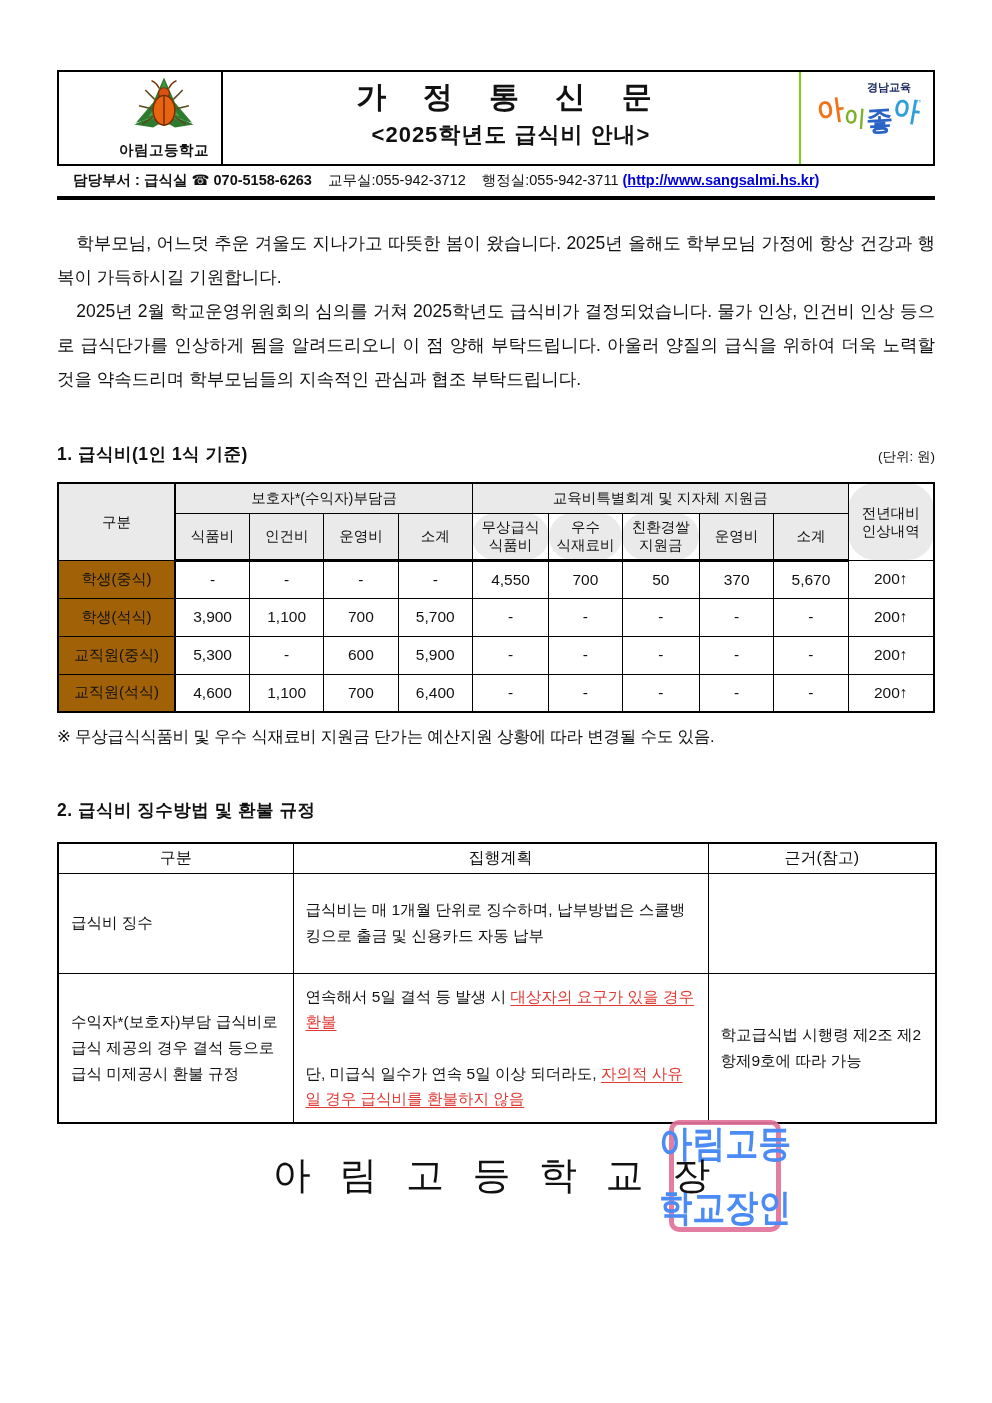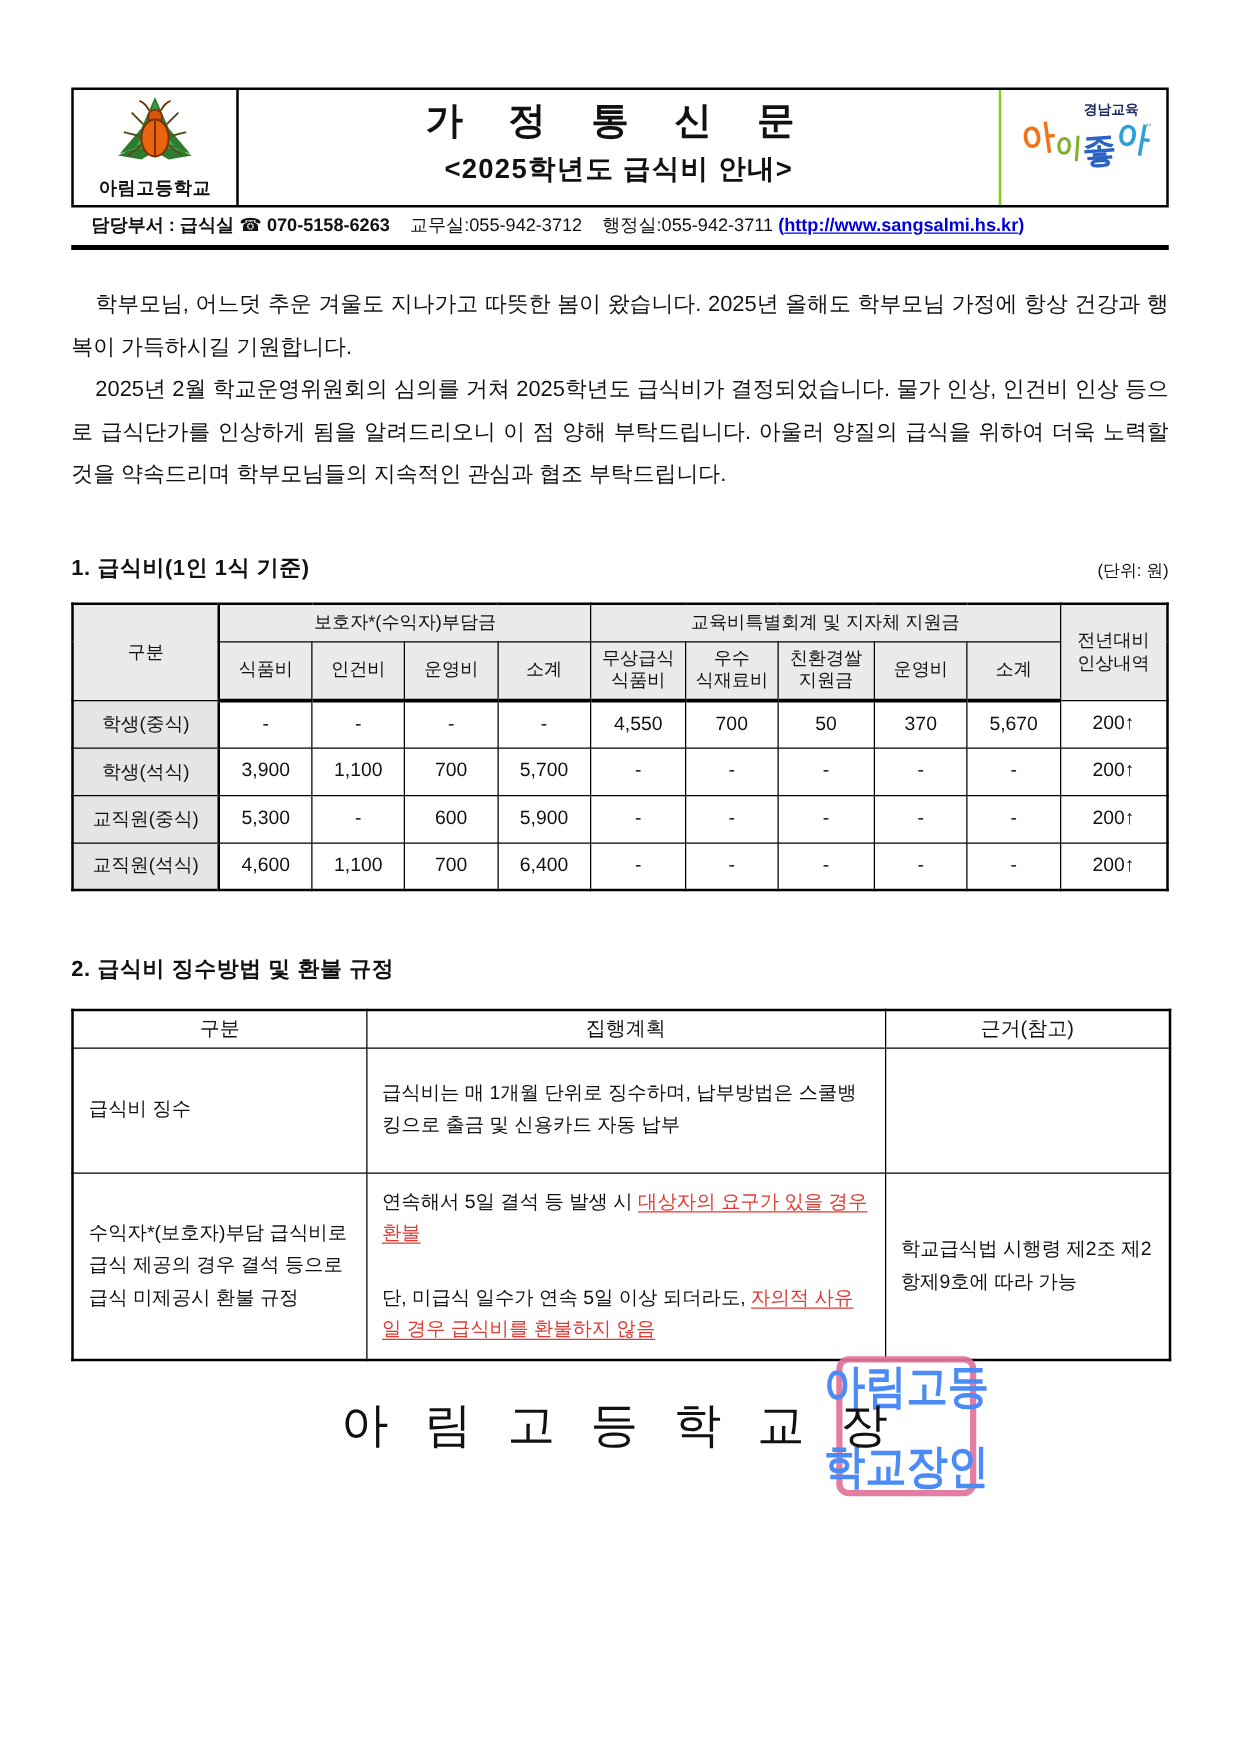--- a/index.html
+++ b/index.html
@@ -7,23 +7,24 @@
   body {
     width:992px; height:1403px;
     font-family:"Liberation Sans","DejaVu Sans",sans-serif;
     color:#111; position:relative; overflow:hidden;
   }
   .page { padding:70px 57px 0 57px; }
 
   
   .head-box { border:2px solid #000; display:flex; height:96px; }
   .head-left {
-    width:132px; border-right:2px solid #000; position:relative;
+    width:116px; border-right:2px solid #000; position:relative;
     display:flex; flex-direction:column; align-items:center; justify-content:flex-start;
     padding-top:4px;
+    margin-left:48px;
   }
   .school-name { font-size:14.5px; font-weight:bold; letter-spacing:.5px; margin-top:1px; white-space:nowrap; }
   .head-center { flex:1; text-align:center; padding-top:7px; }
   .doc-title { font-size:30px; font-weight:bold; letter-spacing:14px; line-height:1.2; }
   .doc-subtitle { font-size:22px; font-weight:bold; letter-spacing:1px; margin-top:5px; }
   .head-right { width:134px; border-left:2px solid #84cc16; position:relative; overflow:hidden; }
 
   
   .brand { position:absolute; top:8px; left:6px; width:122px; }
   .brand-top { display:block; text-align:right; padding-right:18px; font-size:11px; font-weight:bold; color:#1b2a60; }
@@ -53,25 +54,25 @@
   .sec-head { display:flex; align-items:flex-end; justify-content:space-between; }
   .sec-title { font-size:17.5px; font-weight:bold; letter-spacing:.5px; }
   .unit-note { font-size:13.5px; }
   .sec1-head { margin-top:46px;align-items:flex-end; }
   .sec2-head { margin-top:50px; }
 
   
   .t1 { width:100%; border-collapse:collapse; table-layout:fixed; border:2px solid #000; margin-top:16px; }
   .t1 th, .t1 td { border:1px solid #000; text-align:center; vertical-align:middle; font-weight:normal; }
   .t1 th { background:#eaeaea; font-size:14.5px; line-height:1.25; }
-  .t1 .pre { white-space:pre-line; }
+  .t1 .pre { white-space:pre-line;border-radius:27px; }
   .t1 .h1row th { height:30px; }
   .t1 .h2row th { height:47px; border-bottom:3px solid #000; }
   .t1 td { height:38px; font-size:15.5px; }
-  .t1 td.lbl { background:#e5e5e5; font-size:15px; }
+  .t1 td.lbl { background:#a16207; font-size:15px; }
   .t1 th.gubun, .t1 td.lbl { border-right:2px solid #000; }
   .t1 th.last { border-left:1px solid #000; }
   col.c-lbl { width:112px; } col.c-n { width:71px; }
   col.c-w1 { width:73px; } col.c-w2 { width:70px; } col.c-w3 { width:74px; }
   col.c-last { width:82px; }
 
   .footnote { margin-top:13px; font-size:16.5px; letter-spacing:-.2px; }
 
   
   .t2 { width:100%; border-collapse:collapse; table-layout:fixed; border:2px solid #000; margin-top:20px; }
@@ -251,20 +252,21 @@
         <td>-</td>
         <td>-</td>
         <td>-</td>
         <td>-</td>
         <td>-</td>
         <td>200↑</td>
       </tr>
     </tbody>
   </table>
 
+  <div class="footnote">※ 무상급식식품비 및 우수 식재료비 지원금 단가는 예산지원 상황에 따라 변경될 수도 있음.</div>
 
   <div class="sec-head sec2-head">
     <span class="sec-title">2. 급식비 징수방법 및 환불 규정</span>
   </div>
 
   <table class="t2">
     <colgroup>
         <col class="t2c1">
         <col class="t2c2">
         <col class="t2c3">

